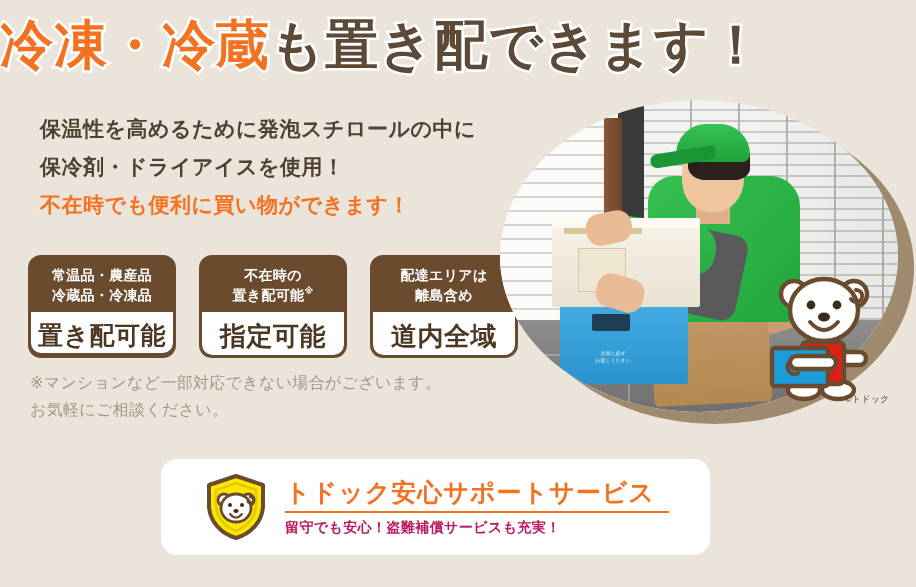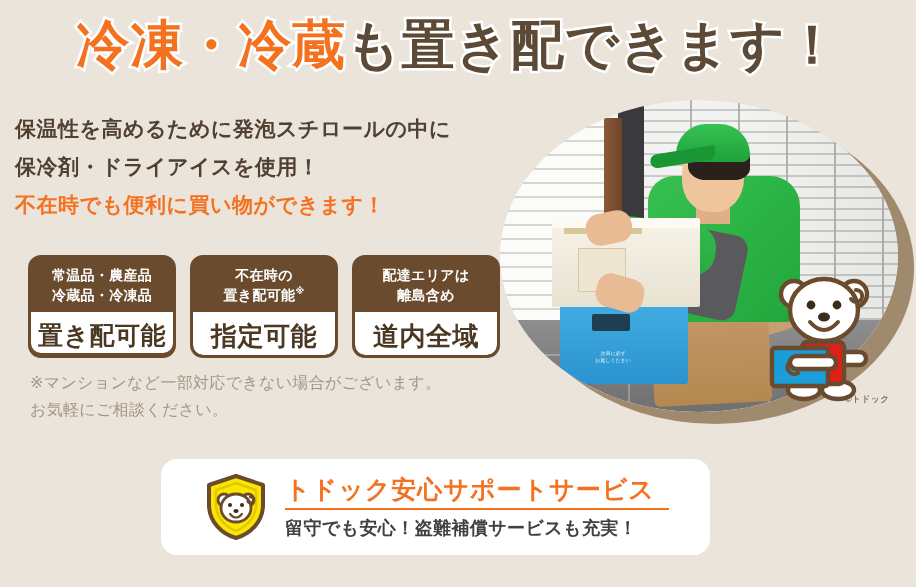--- a/index.html
+++ b/index.html
@@ -17,60 +17,59 @@
     position: relative;
     width: 916px;
     height: 587px;
   }
 
   
   .headline {
     position: absolute;
     left: 0; top: 14px;
     width: 916px;
-    text-align: center;
     font-size: 53px;
     font-weight: bold;
     letter-spacing: 1px;
     line-height: 1.18;
     white-space: nowrap;
   }
   .headline .hl-orange {
     color: #F4711F;
     -webkit-text-stroke: 5px #FFFFFF;
     paint-order: stroke fill;
   }
   .headline .hl-brown {
     color: #5C4A36;
     -webkit-text-stroke: 5px #FFFFFF;
     paint-order: stroke fill;
   }
 
   
   .body-copy {
     position: absolute;
-    left: 15px; top: 110px;
+    left: 40px; top: 110px;
     width: 450px;
   }
   .body-line {
     font-size: 21px;
     font-weight: bold;
     color: #4F4031;
     line-height: 1.82;
     letter-spacing: 0.5px;
     white-space: nowrap;
   }
   .body-line.accent { color: #F4711F; }
 
   
   .feature-row {
     position: absolute;
     left: 28px; top: 255px;
     display: flex;
-    gap: 14px;
+    gap: 23px;
   }
   .feature-box {
     width: 148px;
     border: 3px solid #6B4B2E;
     border-radius: 13px;
     overflow: hidden;
     background: #6B4B2E;
   }
   .fb-head {
     background: #6B4B2E;
@@ -390,23 +389,23 @@
     line-height: 1.12;
     white-space: nowrap;
   }
   .support-rule {
     height: 2px;
     background: #F4711F;
     margin: 5px 0 6px;
     width: 384px;
   }
   .support-sub {
-    font-size: 18px;
+    font-size: 14px;
     font-weight: bold;
-    color: #404040;
+    color: #be185d;
     letter-spacing: 0.4px;
     white-space: nowrap;
   }
 </style>
 </head>
 <body>
 
 <div class="stage">
 
   <div class="headline">

